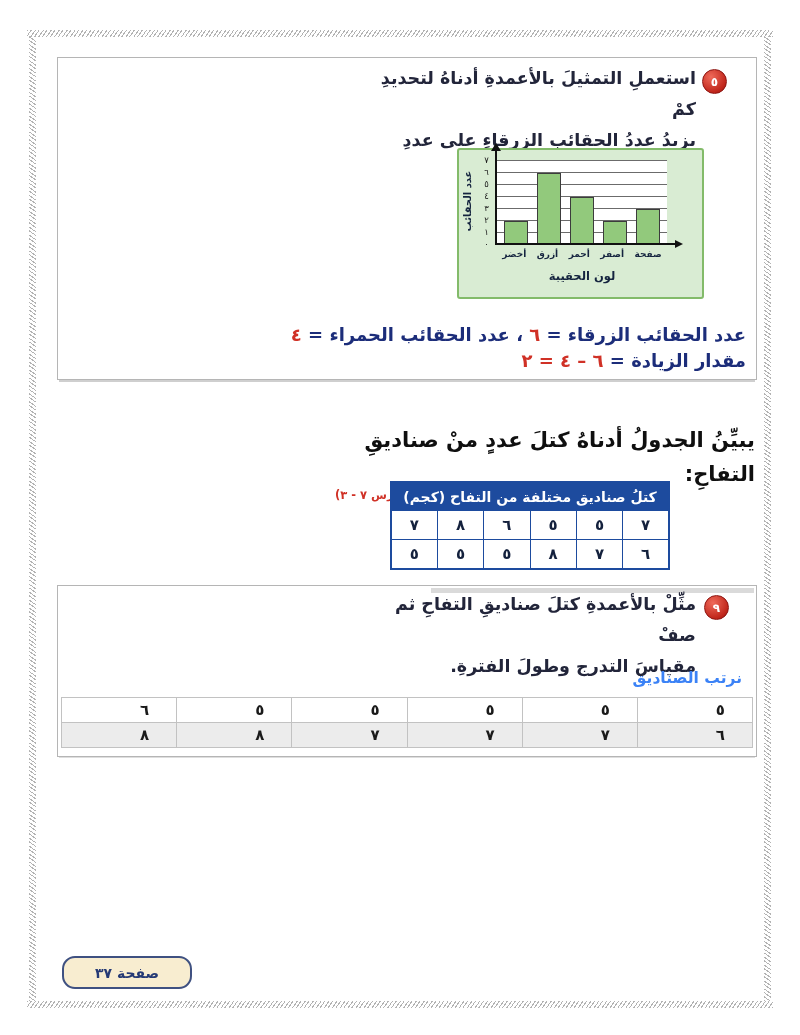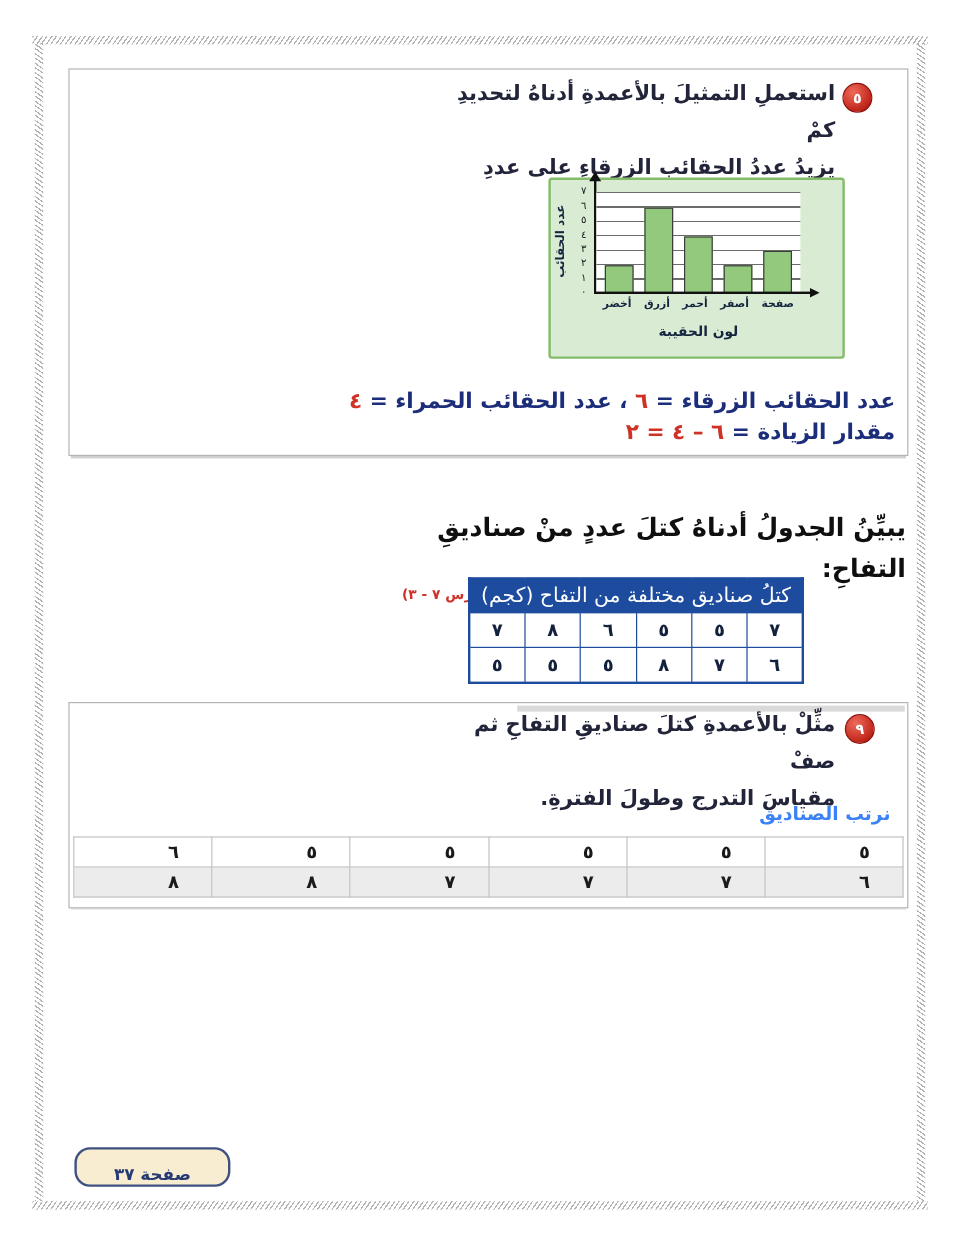--- a/index.html
+++ b/index.html
@@ -52,34 +52,34 @@
   .chart-xtitle{position:absolute;left:38px;top:119px;width:170px;text-align:center;font-size:11.5px;font-weight:bold;color:#15243f;}
 
   .answer{position:absolute;bottom:5px;right:10px;text-align:right;font-size:18px;font-weight:bold;color:#1c2d7a;line-height:1.45;}
 
   
   .mid-title-block{position:absolute;top:424px;right:45px;width:420px;}
   .mid-title{font-size:21px;font-weight:800;color:#0f0f0f;text-align:right;line-height:1.6;}
   .mid-lesson{font-size:11.5px;color:#d03126;text-align:left;margin-top:-3px;font-weight:600;}
 
   .apple-table{position:absolute;top:481px;left:390px;width:280px;border-collapse:collapse;border:2px solid #1d4b9e;background:#fff;}
-  .apple-table th{background:#1d4b9e;color:#fff;font-size:17px;font-weight:normal;height:25px;border:1.5px solid #1d4b9e;}
+  .apple-table th{background:#1d4b9e;color:#fff;font-size:14px;font-weight:bold;height:25px;border:1.5px solid #1d4b9e;}
   .apple-table td{height:26px;border:1.5px solid #1d4b9e;text-align:center;font-size:15px;font-weight:bold;color:#14213d;width:16.6%;}
 
   
   .topstrip{position:absolute;top:2px;right:2px;width:323px;height:5px;background:#dadada;}
   .note{position:absolute;top:83px;right:14px;color:#3b82f6;font-size:15.5px;font-weight:bold;}
   .sorted-table{position:absolute;top:111px;left:3px;width:692px;border-collapse:collapse;}
   .sorted-table td{height:25px;border:1px solid #c2c2c2;text-align:right;padding-right:27px;font-size:15px;font-weight:600;color:#1a1a1a;width:16.6%;box-sizing:border-box;}
   .sorted-table tr:nth-child(2) td{background:#ececec;}
 
   .footer-badge{
     position:absolute;top:956px;left:62px;width:126px;height:29px;
     border:2px solid #3f5181;border-radius:13px;background:#f8edd0;
-    display:flex;align-items:flex-end;justify-content:center;
+    display:flex;align-items:center;justify-content:center;
     color:#253a75;font-weight:bold;font-size:14px;
   }
 </style>
 </head>
 <body>
 
 <div class="zz zz-h" style="top:30px;left:27px;right:27px;"></div>
 <div class="zz zz-h" style="top:1001px;left:27px;right:27px;"></div>
 <div class="zz zz-v" style="left:29px;top:36px;height:965px;"></div>
 <div class="zz zz-v" style="left:764px;top:36px;height:965px;"></div>

